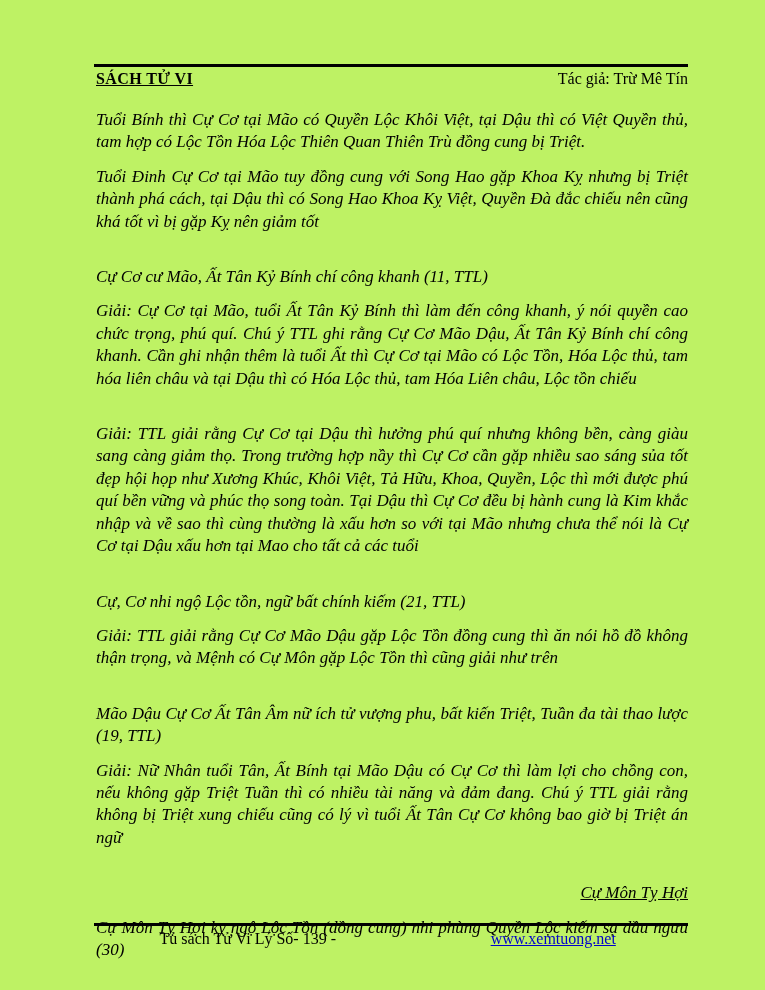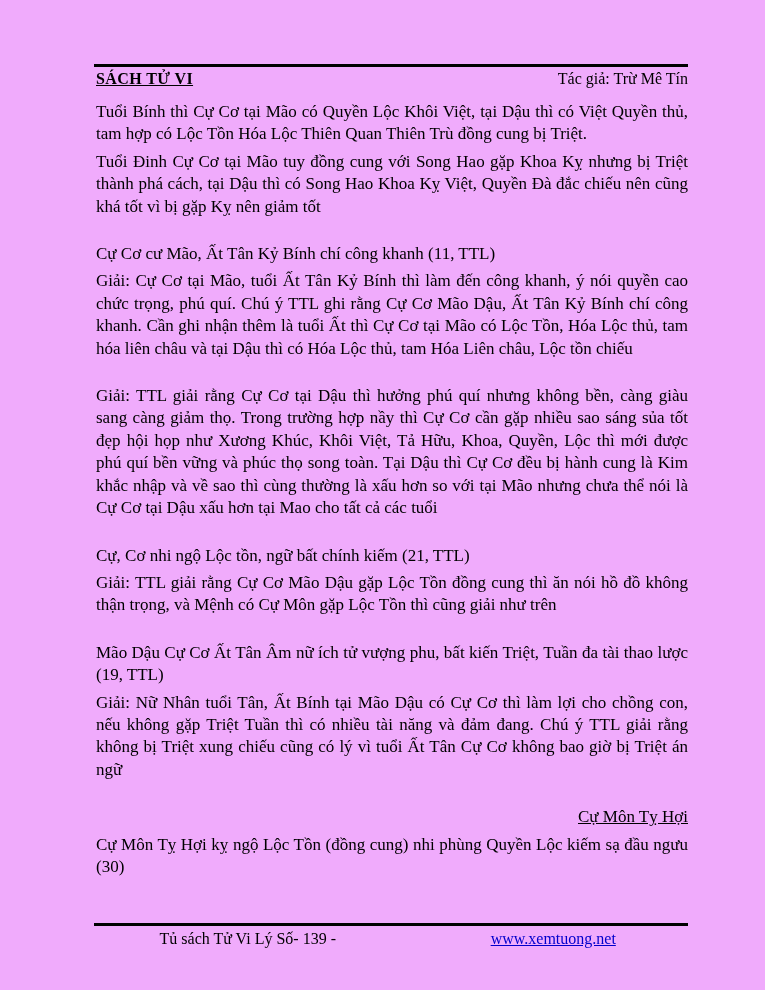--- a/index.html
+++ b/index.html
@@ -1,21 +1,21 @@
 <!DOCTYPE html>
 <html lang="vi"><head>
 <meta charset="utf-8">
 <style>
   html, body { margin: 0; padding: 0; background: #e8e8e8; }
   .page {
     position: relative;
     width: 765px;
     height: 990px;
     margin: 0 auto;
-    background: #f0abfc;
+    background: #bef264;
     font-family: "Liberation Serif", serif;
     color: #000000;
     overflow: hidden;
   }
   
   .header {
     position: absolute;
     top: 42px;
     left: 96px;
     width: 592px;
@@ -42,21 +42,21 @@
   
   .body {
     position: absolute;
     top: 97px;
     left: 96px;
     width: 592px;
     font-size: 17px;
     line-height: 22.4px;
     text-align: justify;
   }
-  .para { margin: 4px 0 5px 0; }
+  .para { margin: 12px 0 5px 0; font-style: italic; }
   .heading-underline {
     text-decoration: underline;
     text-align: right;
   }
   .section-gap { height: 16px; }
   
   .footer-row {
     position: absolute;
     top: 930px;
     left: 96px;

